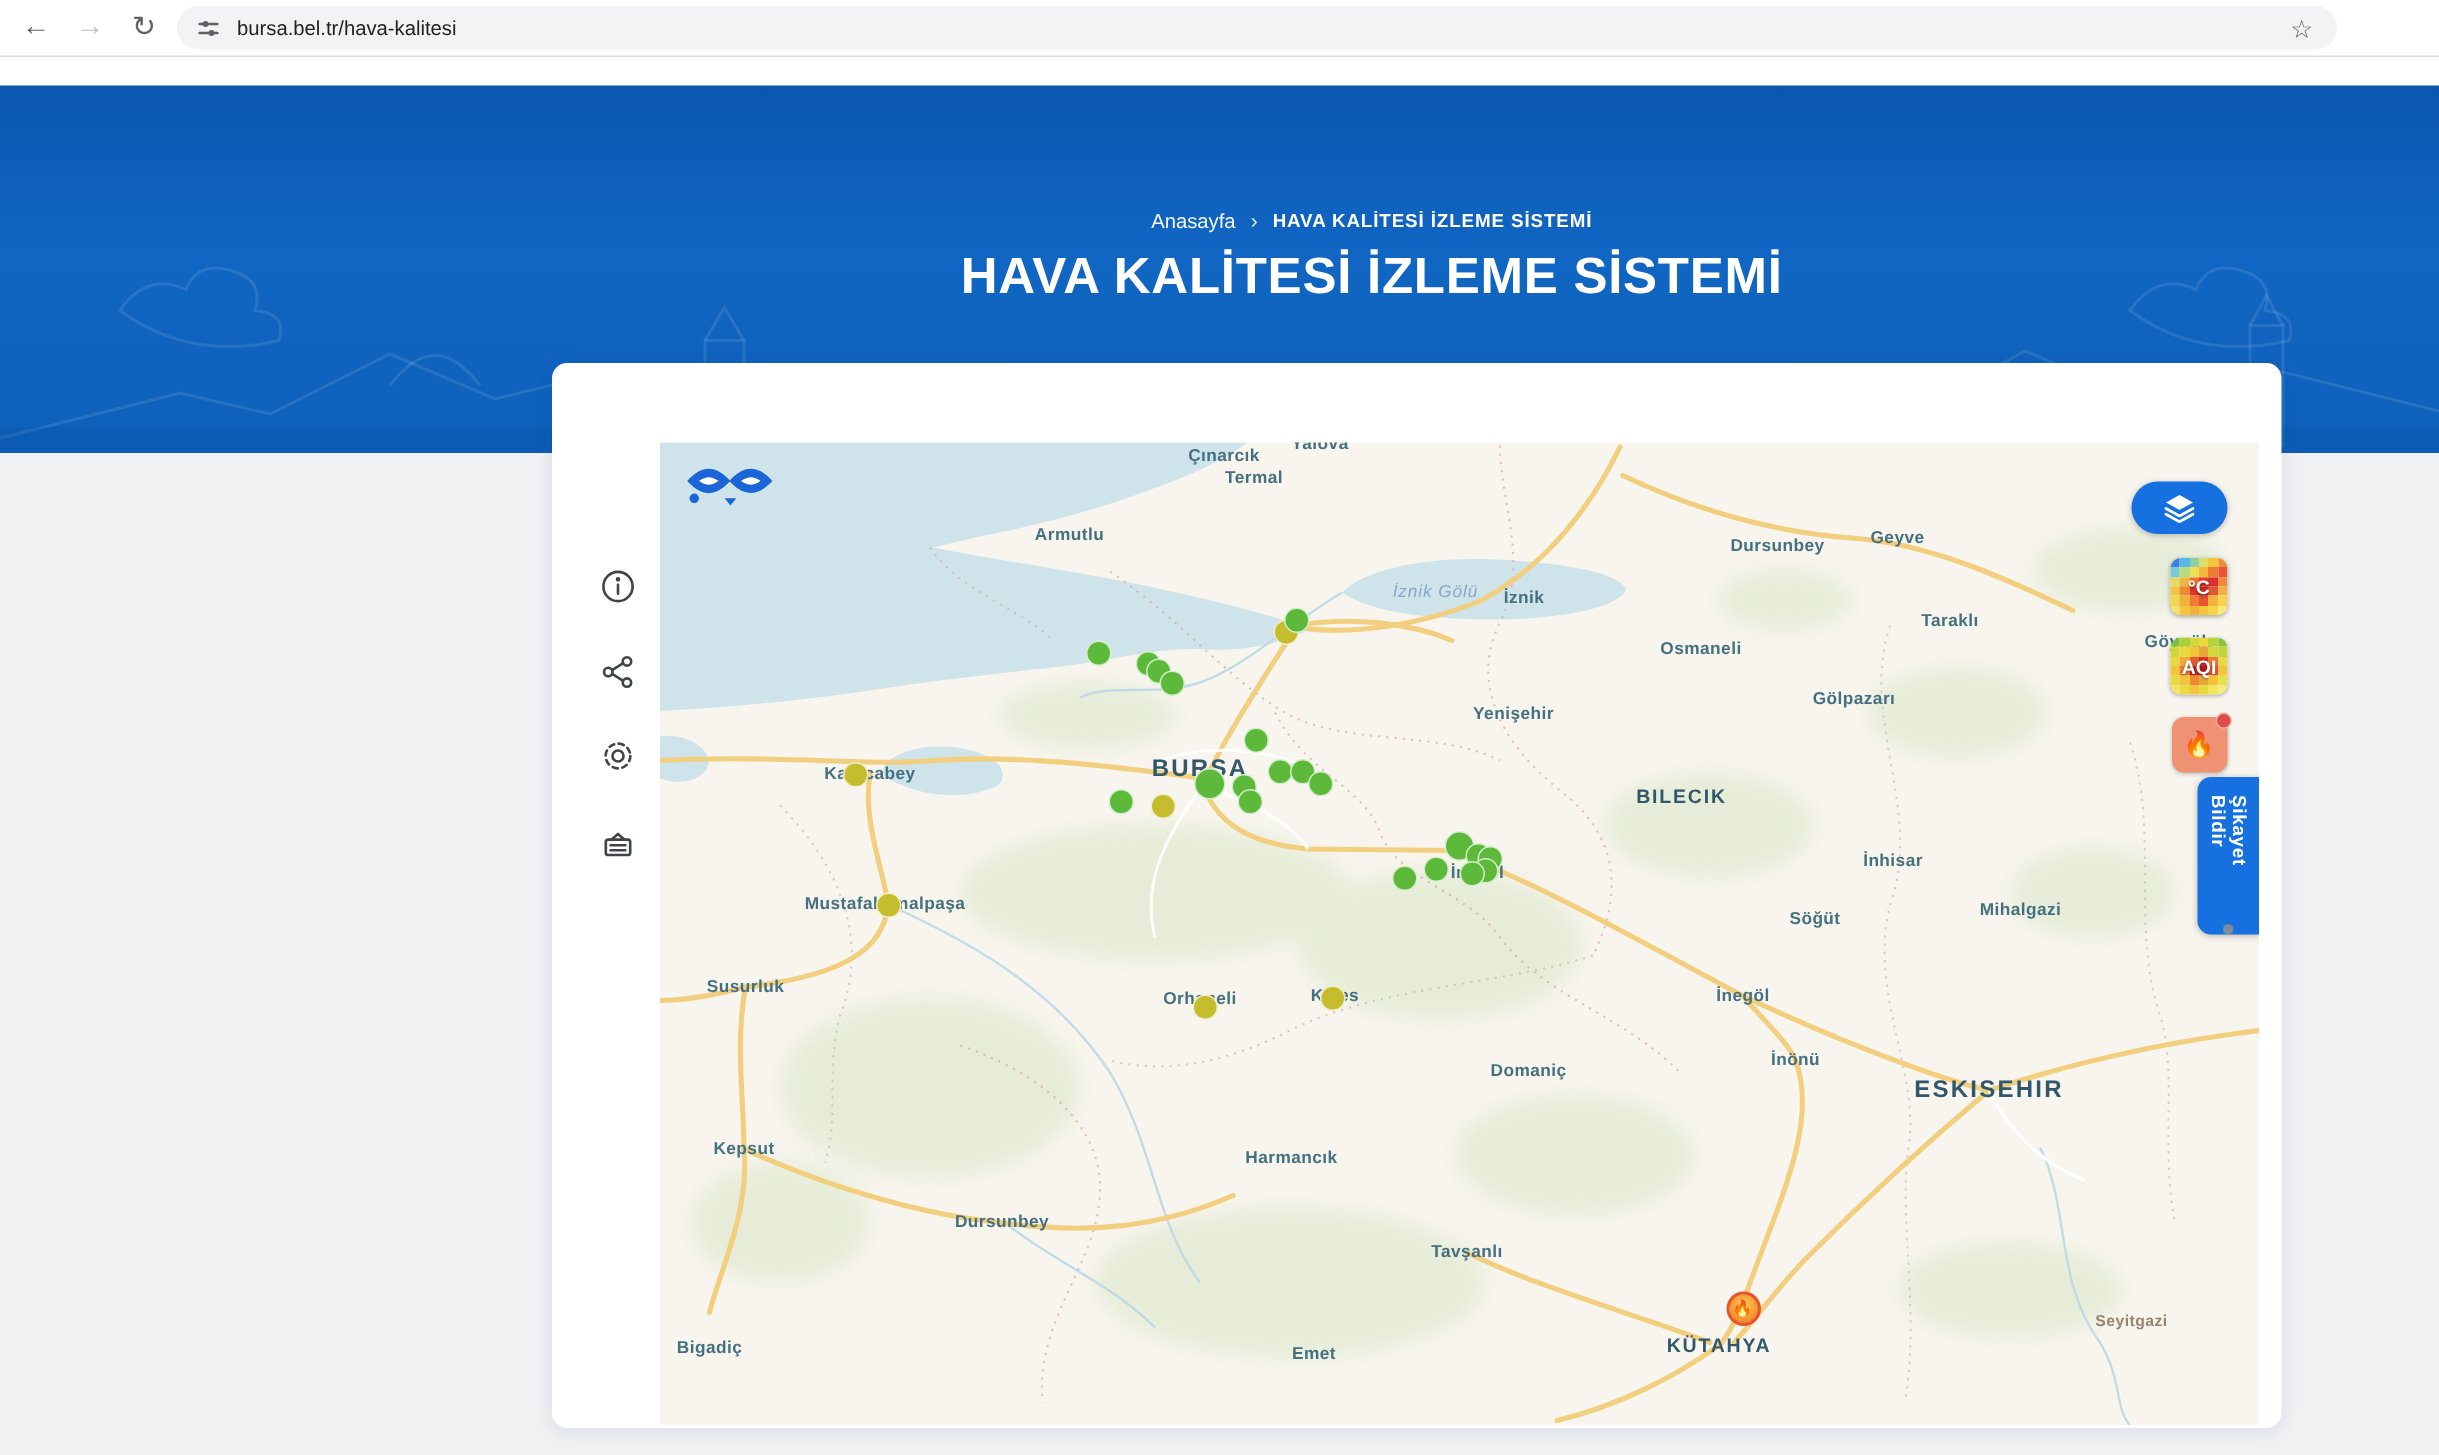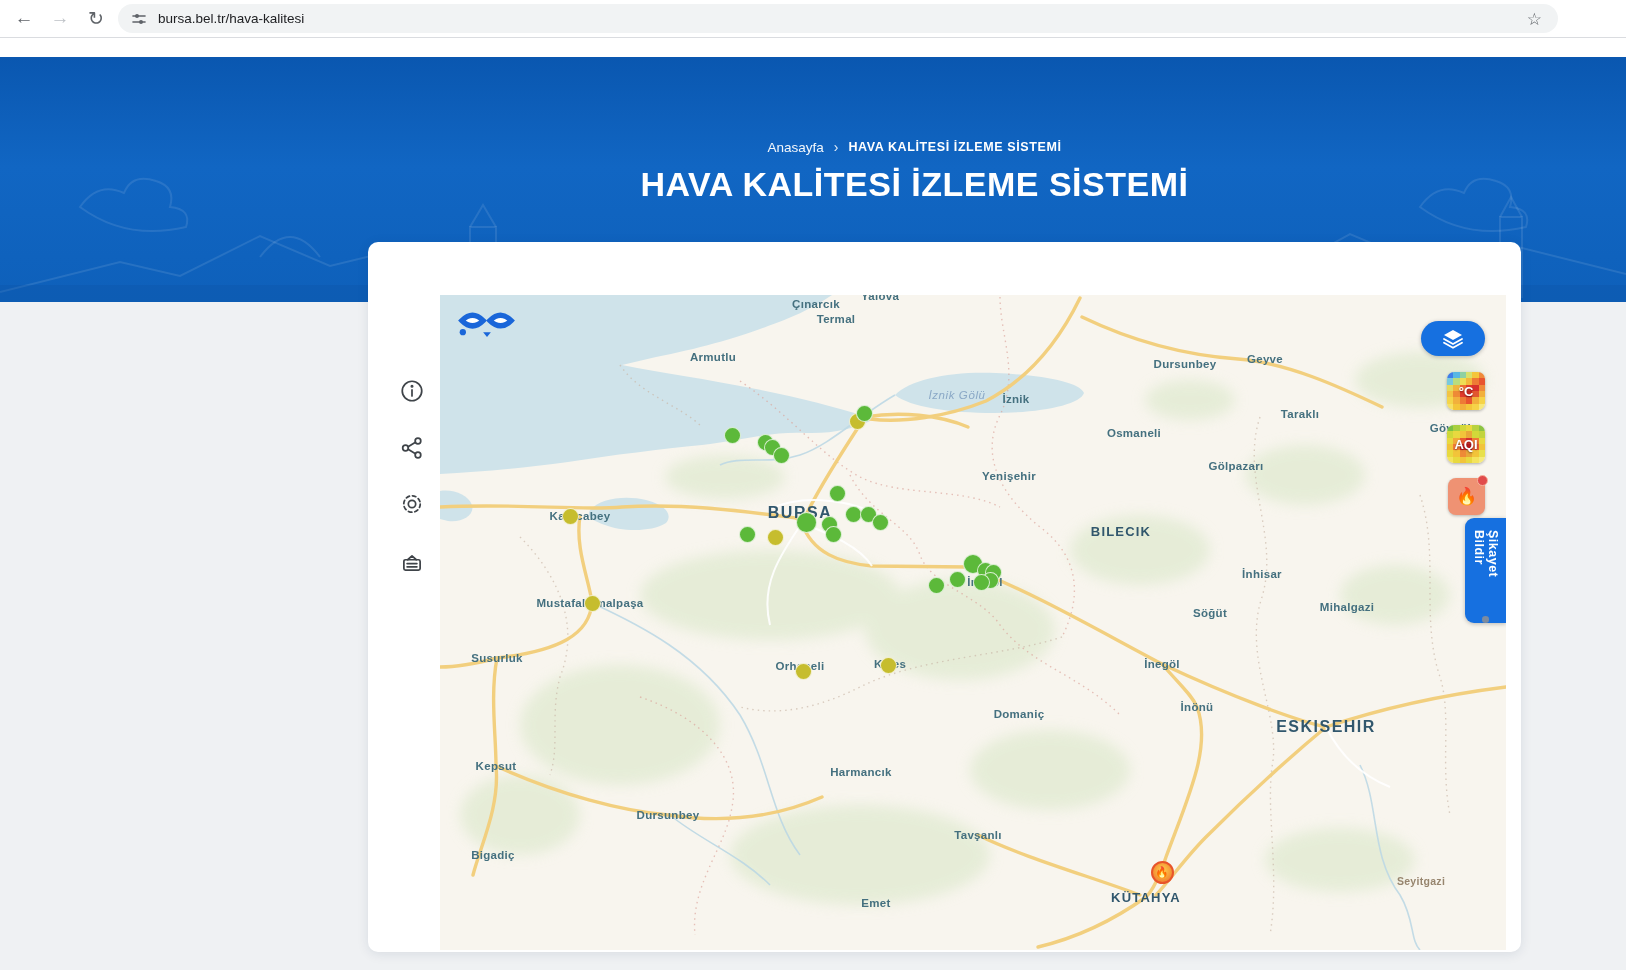--- a/index.html
+++ b/index.html
@@ -260,21 +260,21 @@
           <div class="mlabel town" style="left: 421px; top: 477px;">Harmancık</div>
           <div class="mlabel town" style="left: 360px; top: 371px;">Orhaneli</div>
           <div class="mlabel town" style="left: 450px; top: 369px;">Keles</div>
           <div class="mlabel town" style="left: 722px; top: 369px;">İnegöl</div>
           <div class="mlabel town" style="left: 757px; top: 412px;">İnönü</div>
           <div class="mlabel town" style="left: 579px; top: 419px;">Domaniç</div>
           <div class="mlabel city-lg" style="left: 886px; top: 432px;">ESKISEHIR</div>
           <div class="mlabel town" style="left: 538px; top: 540px;">Tavşanlı</div>
           <div class="mlabel city" style="left: 706px; top: 602px;">KÜTAHYA</div>
           <div class="mlabel town" style="left: 436px; top: 608px;">Emet</div>
-          <div class="mlabel town" style="left: 33px; top: 560px; margin-left: 20px;">Bigadiç</div>
+          <div class="mlabel town" style="left: 33px; top: 604px;">Bigadiç</div>
           <div class="mlabel muted" style="left: 981px; top: 586px;">Seyitgazi</div>
         </div>
       <div id="markers">
           <div class="marker" style="left: 283.5px; top: 131.5px; width: 17px; height: 17px; background: rgb(92, 185, 58);"></div>
           <div class="marker" style="left: 316.5px; top: 138.5px; width: 17px; height: 17px; background: rgb(92, 185, 58);"></div>
           <div class="marker" style="left: 323.5px; top: 143.5px; width: 17px; height: 17px; background: rgb(92, 185, 58);"></div>
           <div class="marker" style="left: 332.5px; top: 151.5px; width: 17px; height: 17px; background: rgb(92, 185, 58);"></div>
           <div class="marker" style="left: 408.5px; top: 117.5px; width: 17px; height: 17px; background: rgb(198, 189, 46);"></div>
           <div class="marker" style="left: 415.5px; top: 109.5px; width: 17px; height: 17px; background: rgb(92, 185, 58);"></div>
           <div class="marker" style="left: 388.5px; top: 189.5px; width: 17px; height: 17px; background: rgb(92, 185, 58);"></div>

